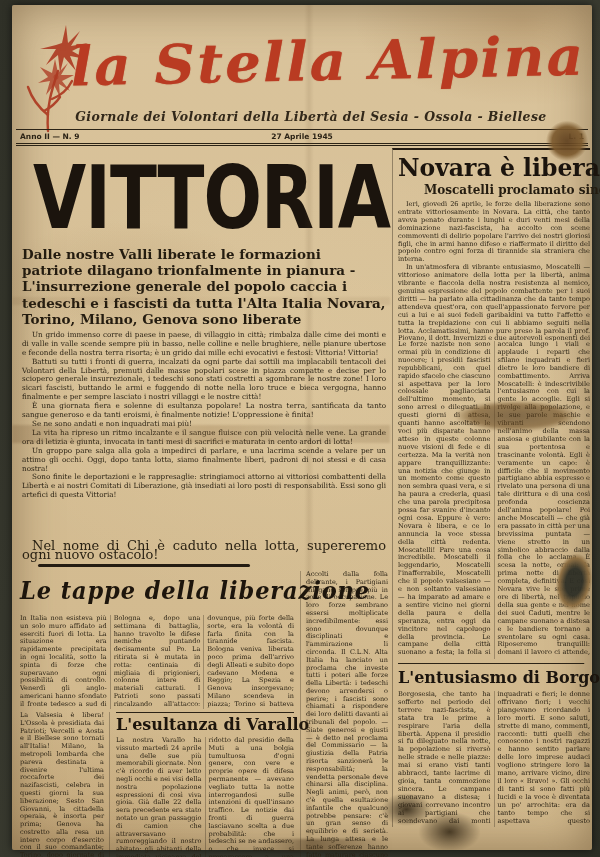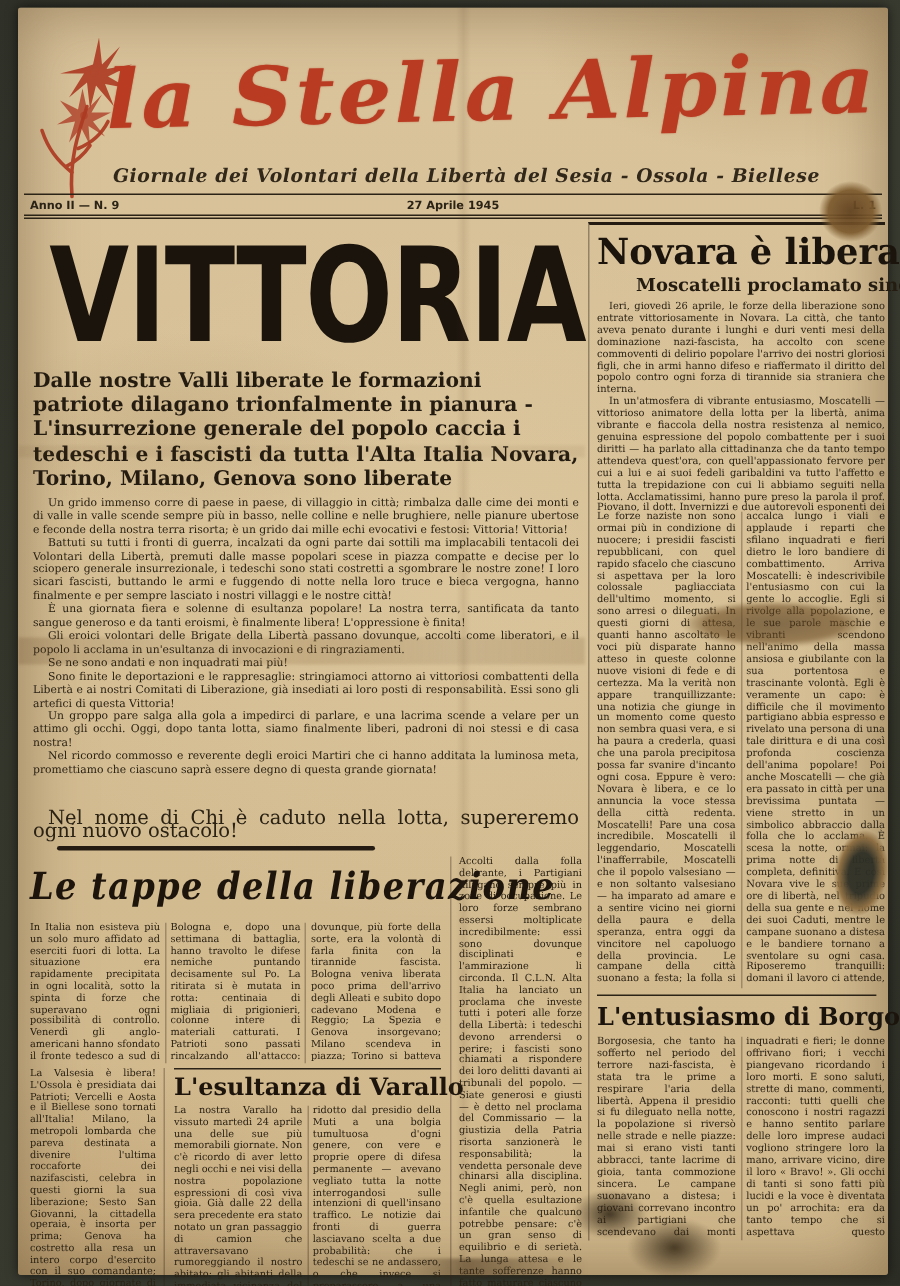--- a/index.html
+++ b/index.html
@@ -137,26 +137,25 @@
         <span>L. 1</span>
       </div>
     </header>
 
     <section class="left-main">
       <h2 class="vittoria">VITTORIA</h2>
       <p class="deck">Dalle nostre Valli liberate le formazioni patriote dilagano trionfalmente in pianura - L'insurrezione generale del popolo caccia i tedeschi e i fascisti da tutta l'Alta Italia Novara, Torino, Milano, Genova sono liberate</p>
       <div class="lead-body bodytext">
         <p>Un grido immenso corre di paese in paese, di villaggio in città; rimbalza dalle cime dei monti e di valle in valle scende sempre più in basso, nelle colline e nelle brughiere, nelle pianure ubertose e feconde della nostra terra risorta; è un grido dai mille echi evocativi e festosi: Vittoria! Vittoria!</p>
         <p>Battuti su tutti i fronti di guerra, incalzati da ogni parte dai sottili ma implacabili tentacoli dei Volontari della Libertà, premuti dalle masse popolari scese in piazza compatte e decise per lo sciopero generale insurrezionale, i tedeschi sono stati costretti a sgombrare le nostre zone! I loro sicari fascisti, buttando le armi e fuggendo di notte nella loro truce e bieca vergogna, hanno finalmente e per sempre lasciato i nostri villaggi e le nostre città!</p>
-        <p>È una giornata fiera e solenne di esultanza popolare! La nostra terra, santificata da tanto sangue generoso e da tanti eroismi, è finalmente libera! L'oppressione è finita!</p>
-        <p>Gli eroici volontari delle Brigate della Libertà passano dovunque, accolti come liberatori, e il popolo li acclama in un'esultanza di invocazioni e di ringraziamenti.</p>
+        <p>È una giornata fiera e solenne di esultanza popolare! La nostra terra, santificata da tanto sangue generoso e da tanti eroismi, è finalmente notizie! L'oppressione è finita!</p>
         <p>Se ne sono andati e non inquadrati mai più!</p>
+        <p>La vita ha ripreso un ritmo incalzante e il sangue fluisce con più velocità nelle vene. La grande ora di letizia è giunta, invocata in tanti mesi di sacrifici e maturata in cento ardori di lotta!</p>
+        <p>Un groppo pare salga alla gola a impedirci di parlare, e una lacrima scende a velare per un attimo gli occhi. Oggi, dopo tanta lotta, siamo finalmente liberi, padroni di noi stessi e di casa nostra!</p>
         <p>Sono finite le deportazioni e le rappresaglie: stringiamoci attorno ai vittoriosi combattenti della Libertà e ai nostri Comitati di Liberazione, già insediati ai loro posti di responsabilità. Essi sono gli artefici di questa Vittoria!</p>
-        <p>Un groppo pare salga alla gola a impedirci di parlare, e una lacrima scende a velare per un attimo gli occhi. Oggi, dopo tanta lotta, siamo finalmente liberi, padroni di noi stessi e di casa nostra!</p>
-        <p>Nel ricordo commosso e reverente degli eroici Martiri che ci hanno additata la luminosa meta, promettiamo che ciascuno saprà essere degno di questa grande giornata!</p>
 
       </div>
       <p class="lead-closing">Nel nome di Chi è caduto nella lotta, supereremo ogni nuovo ostacolo!</p>
       <div class="lead-divider"></div>
 
       <div class="tappe">
         <div class="tappe-left">
           <h3 class="tappe-title">Le tappe della liberazione</h3>
           <div class="tappe-intro cols3 bodytext">In Italia non esisteva più un solo muro affidato ad eserciti fuori di lotta. La situazione era rapidamente precipitata in ogni località, sotto la spinta di forze che superavano ogni possibilità di controllo. Venerdì gli anglo-americani hanno sfondato il fronte tedesco a sud di Bologna e, dopo una settimana di battaglia, hanno travolto le difese nemiche puntando decisamente sul Po. La ritirata si è mutata in rotta: centinaia di migliaia di prigionieri, colonne intere di materiali catturati. I Patrioti sono passati rincalzando all'attacco: dovunque, più forte della sorte, era la volontà di farla finita con la tirannide fascista. Bologna veniva liberata poco prima dell'arrivo degli Alleati e subito dopo cadevano Modena e Reggio; La Spezia e Genova insorgevano; Milano scendeva in piazza; Torino si batteva strada per strada. È la fine della guerra, realizzata per virtù dell'insurrezione nazionale che nessuno ormai può arrestare.</div>
           <div class="tappe-lower">

